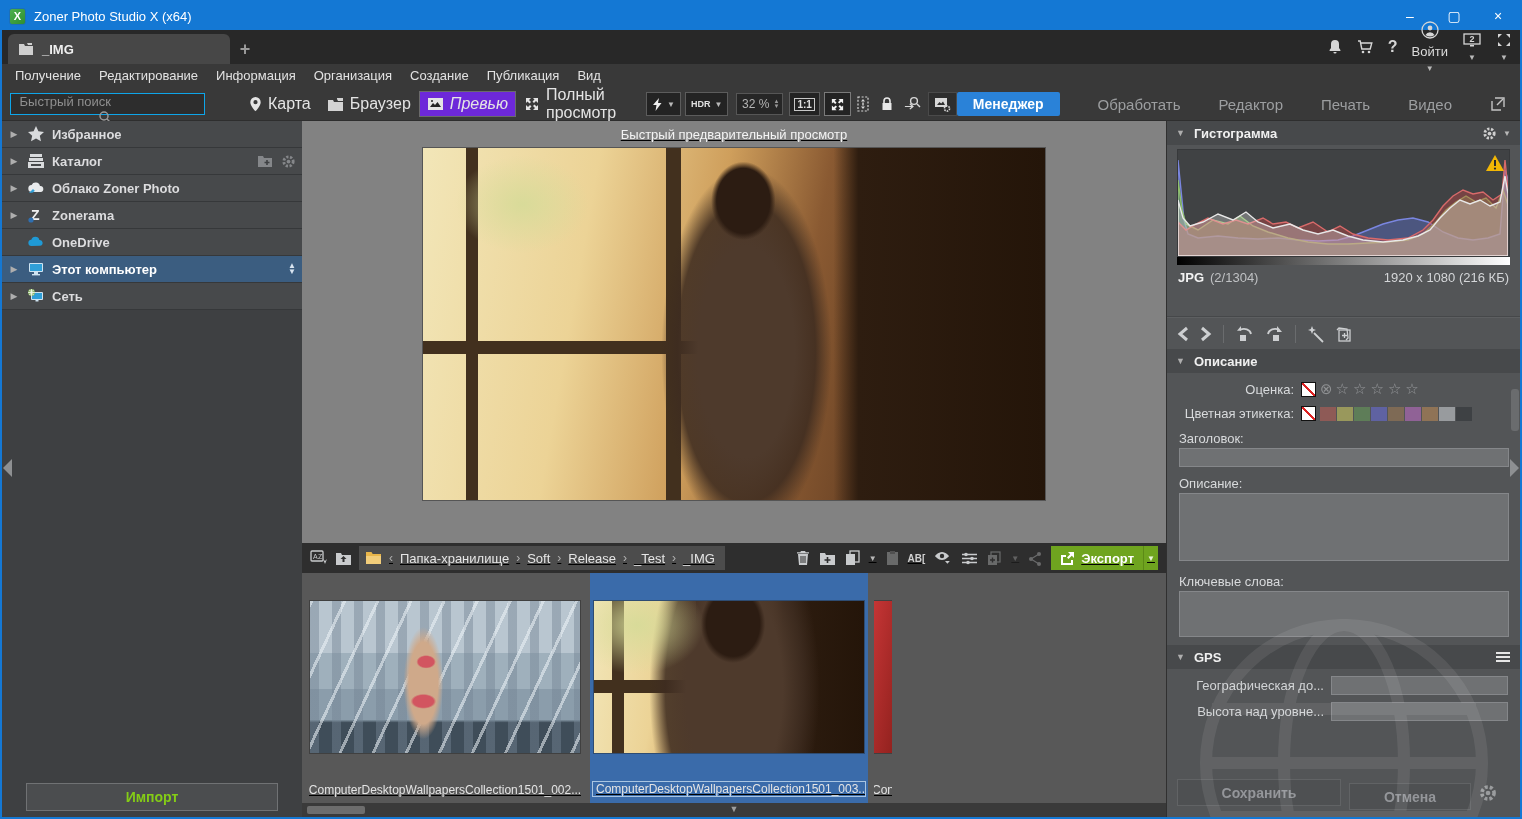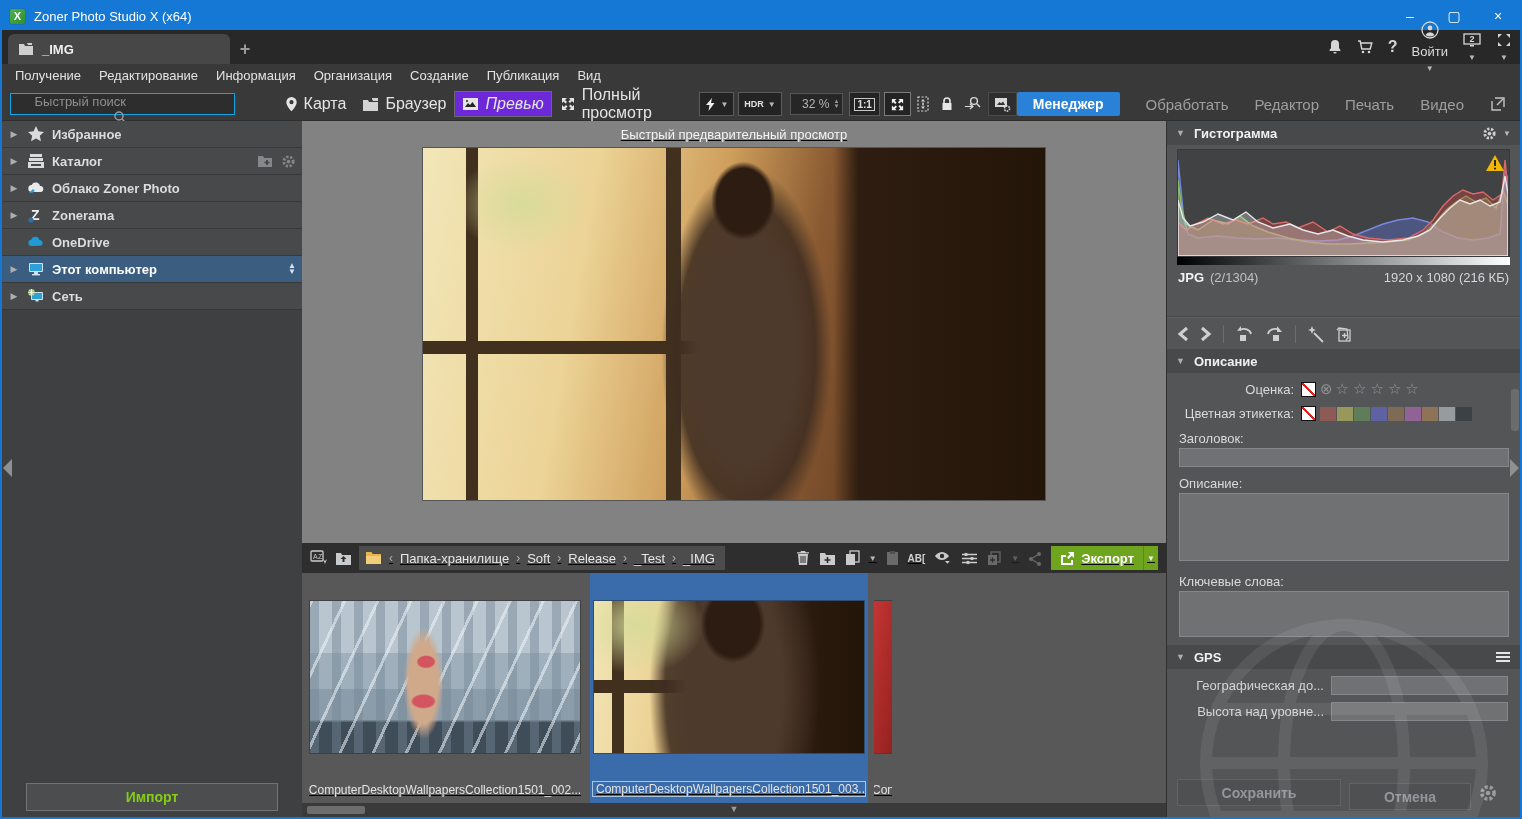--- a/index.html
+++ b/index.html
@@ -48,21 +48,21 @@
   .search input::placeholder { color:#8f8f8f; }
   .tbtn { display:flex; align-items:center; gap:6px; color:#e4e4e4; font-size:16px;
     padding:0 7px; height:26px; border:1px solid transparent; }
   .tbtn.pressed { background:#6d28d9; border-color:#6a6a6a;font-style:italic; }
   .iconbox { background:#232323; border:1px solid #5c5c5c; height:24px; display:flex;
     align-items:center; padding:0 5px; gap:4px; color:#e0e0e0; }
   .zoombox { width:66px; height:22px; background:#262626; border:1px solid #565656;
     color:#b4b4b4; font-size:12px; display:flex; align-items:center; justify-content:flex-end;
     padding-right:3px; gap:4px; }
   .spin { display:flex; flex-direction:column; font-size:6px; color:#9a9a9a; line-height:5px; }
-  .modes { margin-left:auto; display:flex; align-items:center; gap:26px; padding-right:6px; }
+  .modes { margin-left:auto; display:flex; align-items:center; gap:38px; padding-right:6px; }
   .mode { color:#9c9ea0; font-size:15px; }
   .mode.active { background:#2a82d8; color:#fff; font-weight:bold; padding:4px 16px;
     border-radius:2px; font-size:14px; }
 
   
   .main { flex:1; display:flex; min-height:0; position:relative; }
 
   
   .sidebar { width:300px; background:#3e4042; display:flex; flex-direction:column; flex:none; }
   .srow { height:27px; background:#47494b; border-bottom:1px solid #36383a;

